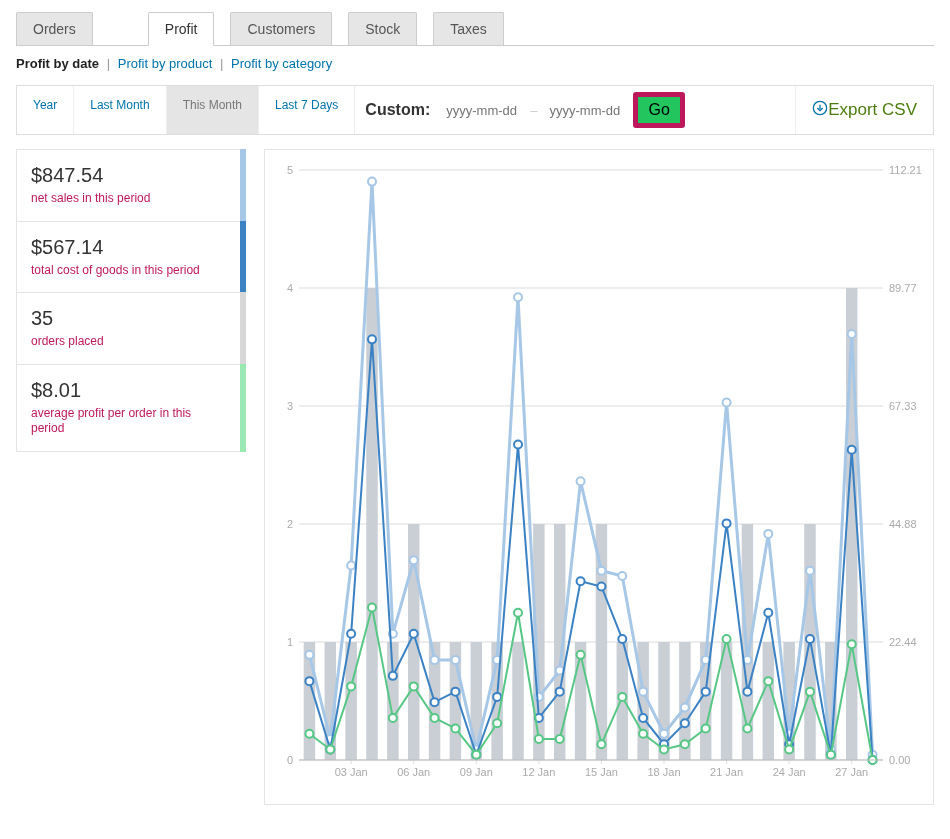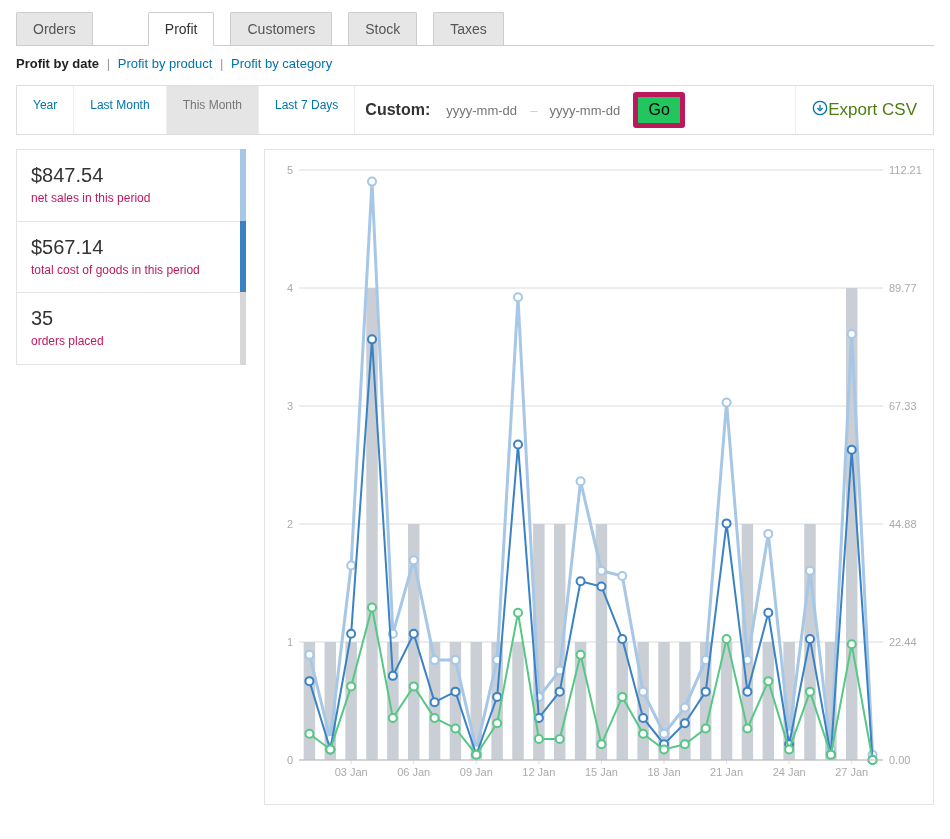--- a/index.html
+++ b/index.html
@@ -194,20 +194,25 @@
       </div>
       <div class="stat">
         <div class="stat-value">$567.14</div>
         <div class="stat-label">total cost of goods in this period</div>
         <div class="stat-bar" style="background:#3b82c4"></div>
       </div>
       <div class="stat">
         <div class="stat-value">35</div>
         <div class="stat-label">orders placed</div>
         <div class="stat-bar" style="background:#d7d7d7"></div>
+      </div>
+      <div class="stat">
+        <div class="stat-value">$8.01</div>
+        <div class="stat-label">average profit per order in this period</div>
+        <div class="stat-bar" style="background:#9be8b4"></div>
       </div>
     </div>
   <div class="chart-wrap">
     <svg class="chart" id="chart" viewBox="0 0 660 640">
         <line x1="30" y1="600" x2="614" y2="600" class="grid"></line>
         <text x="24" y="604" text-anchor="end" class="axis-text">0</text>
         <text x="620" y="604" text-anchor="start" class="axis-text">0.00</text>
         <line x1="30" y1="482" x2="614" y2="482" class="grid"></line>
         <text x="24" y="486" text-anchor="end" class="axis-text">1</text>
         <text x="620" y="486" text-anchor="start" class="axis-text">22.44</text>

